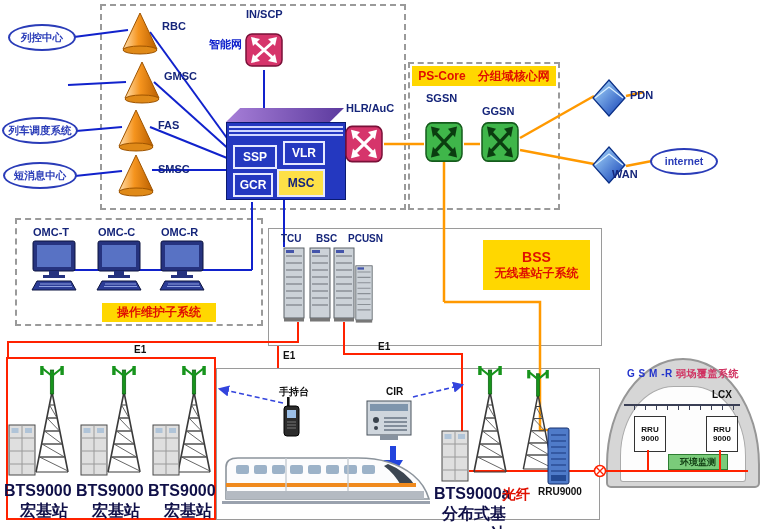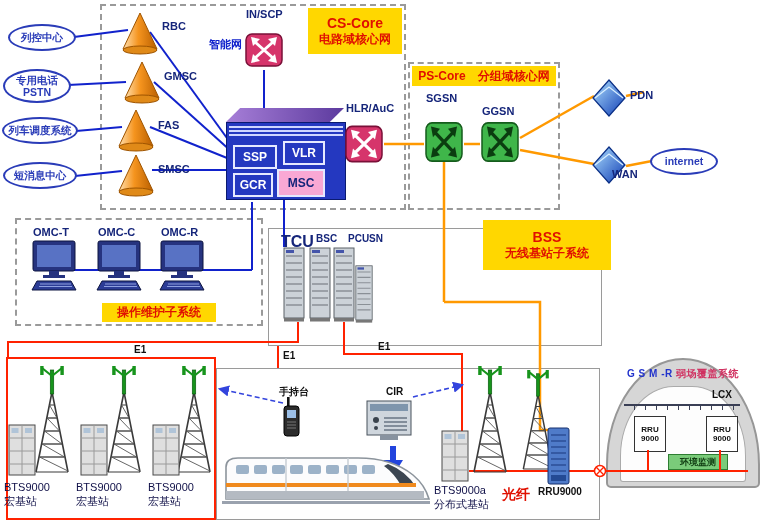--- a/index.html
+++ b/index.html
@@ -12,27 +12,27 @@
 .lbl-r{font-size:14px;font-weight:bold;color:#e01000;z-index:3;white-space:nowrap}
 .ybox{background:#ffd700;color:#e01000;font-weight:bold;display:flex;flex-direction:column;align-items:center;justify-content:center;z-index:3;text-align:center;line-height:1.3}
 .ybox .big{font-size:14px}
 .ybox .mid{font-size:12px}
 .yrow{background:#ffd700;color:#e01000;font-weight:bold;display:flex;align-items:center;justify-content:center;gap:12px;z-index:3;font-size:12px}
 .dashed{border:2px dashed #9a9a9a;z-index:1}
 .solid{border:1px solid #9a9a9a;z-index:1}
 .redbox{border:2px solid #ff2200;z-index:1}
 svg.lines{position:absolute;left:0;top:0;z-index:2}
 .node{z-index:3}
-.btslbl{font-size:11px;font-weight:normal;color:#101048;text-align:left;line-height:1.25;z-index:3}
+.btslbl{font-size:16px;font-weight:bold;color:#101048;text-align:right;line-height:1.25;z-index:3}
 .core-box{z-index:3}
 .core-roof{position:absolute;left:0;top:0;width:118px;height:14px;background:linear-gradient(90deg,#a77fd8,#5c3a9e);clip-path:polygon(0 100%,12% 0,100% 0,88% 100%)}
 .core-face{position:absolute;left:0;top:14px;width:120px;height:78px;background:#2438c0;border:1px solid #0a1a70}
 .core-stripe{position:absolute;left:2px;right:2px;height:2px;background:#cfd6ff}
 .core-cell{position:absolute;display:flex;align-items:center;justify-content:center;font-weight:bold;font-size:12px;border:2px solid #e6e9ff;color:#fff;background:#2438c0;z-index:2}
-.core-cell.msc{background:#f9a8d4;color:#15257a}
+.core-cell.msc{background:#fde047;color:#15257a}
 .tunnel{background:#d6d6d6;border:2px solid #979797;border-radius:78px 78px 5px 5px / 108px 108px 5px 5px;z-index:1}
 .tunnel-inner{position:absolute;left:12px;top:26px;width:126px;height:96px;background:#fdfdfd;border:1px solid #aaa;border-radius:54px 54px 3px 3px/70px 70px 3px 3px}
 .tunnel-title{position:absolute;top:7px;width:100%;text-align:center;font-size:10px;font-weight:bold;letter-spacing:.5px}
 .t-gsm{color:#2233cc}.t-sys{color:#d03060}
 .cable{position:absolute;left:16px;top:44px;width:116px;height:6px;border-top:2px solid #3a3f55;background:repeating-linear-gradient(90deg,transparent 0 10px,#3a3f55 10px 11px)}
 .trru{position:absolute;width:32px;height:36px;background:#fff;border:1.5px solid #333;display:flex;flex-direction:column;align-items:center;justify-content:center;font-size:8px;font-weight:bold;line-height:1.15;color:#111}
 .env{position:absolute;left:60px;top:94px;width:60px;height:16px;background:#7acb7a;border:1px solid #2e7d32;display:flex;align-items:center;justify-content:center;font-size:9px;font-weight:bold;color:#103d12}
 </style>
 </head>
 <body>
@@ -212,24 +212,20 @@
   <g stroke="#3344dd" stroke-width="1.6" fill="none" stroke-dasharray="5 3">
     <path d="M283 403 L220 389" marker-end="url(#arrB)"></path>
     <path d="M413 397 L462 385" marker-end="url(#arrB)"></path>
   </g>
   <polygon points="390,446 396,446 396,460 403,460 393,476 383,460 390,460" fill="#2244dd"></polygon>
 </svg>
 
 <div class="abs ellipse" style="left:8px;top:24px;width:68px;height:27px">
       <span>列控中心</span>
     </div>
-<div class="abs ellipse" style="left:3px;top:69px;width:68px;height:34px">
-  <span>专用电话</span>
-  <span>PSTN</span>
-</div>
 <div class="abs ellipse" style="left:3px;top:162px;width:74px;height:27px">
       <span>短消息中心</span>
     </div>
 <div class="abs ellipse" style="left:2px;top:117px;width:76px;height:27px">
       <span>列车调度系统</span>
     </div>
 
 <svg class="abs node" style="left:122px;top:12px" width="36" height="43" viewBox="0 0 36 43">
       <use href="#sym-cone"></use>
     </svg>
@@ -240,24 +236,20 @@
 <div class="abs lbl" style="left:164px;top:70px">GMSC</div>
 <svg class="abs node" style="left:118px;top:109px" width="36" height="43" viewBox="0 0 36 43">
       <use href="#sym-cone"></use>
     </svg>
 <div class="abs lbl" style="left:158px;top:119px">FAS</div>
 <svg class="abs node" style="left:118px;top:154px" width="36" height="43" viewBox="0 0 36 43">
       <use href="#sym-cone"></use>
     </svg>
 <div class="abs lbl" style="left:158px;top:163px">SMSC</div>
 
-<div class="abs ybox" style="left:308px;top:8px;width:94px;height:46px">
-  <span class="big">CS-Core</span>
-  <span class="mid">电路域核心网</span>
-</div>
 
 <div class="abs lbl" style="left:246px;top:8px">IN/SCP</div>
 <div class="abs lbl" style="left:209px;top:37px;color:#1122cc">智能网</div>
 <svg class="abs node" style="left:244px;top:30px" width="40" height="40" viewBox="0 0 40 40">
       <use href="#sym-xsw-red"></use>
     </svg>
 
 <div class="abs core-box" style="left:226px;top:108px;width:118px;height:92px">
   <div class="core-roof"></div>
   <div class="core-face">
@@ -308,36 +300,36 @@
       <use href="#sym-pc"></use>
     </svg>
 <svg class="abs node" style="left:96px;top:240px" width="46" height="51" viewBox="0 0 46 51">
       <use href="#sym-pc"></use>
     </svg>
 <svg class="abs node" style="left:159px;top:240px" width="46" height="51" viewBox="0 0 46 51">
       <use href="#sym-pc"></use>
     </svg>
 <div class="abs ybox" style="left:102px;top:303px;width:114px;height:19px;font-size:12px">操作维护子系统</div>
 
-<div class="abs lbl" style="left:281px;top:233px;font-size:16px">TCU</div>
+<div class="abs lbl" style="left:281px;top:233px;font-size:10px">TCU</div>
 <div class="abs lbl" style="left:316px;top:233px;font-size:10px">BSC</div>
 <div class="abs lbl" style="left:348px;top:233px;font-size:10px">PCUSN</div>
 <svg class="abs node" style="left:283px;top:247px" width="22" height="75" viewBox="0 0 22 75">
       <use href="#sym-rack"></use>
     </svg>
 <svg class="abs node" style="left:309px;top:247px" width="22" height="75" viewBox="0 0 22 75">
       <use href="#sym-rack"></use>
     </svg>
 <svg class="abs node" style="left:333px;top:247px" width="22" height="75" viewBox="0 0 22 75">
       <use href="#sym-rack"></use>
     </svg>
 <svg class="abs node" style="left:355px;top:265px" width="18" height="58" viewBox="0 0 22 75" preserveAspectRatio="none">
       <use href="#sym-rack"></use>
     </svg>
-<div class="abs ybox" style="left:483px;top:220px;width:128px;height:50px">
+<div class="abs ybox" style="left:483px;top:240px;width:107px;height:50px">
   <span class="big">BSS</span>
   <span class="mid">无线基站子系统</span>
 </div>
 
 <div class="abs lbl-k" style="left:134px;top:344px">E1</div>
 <div class="abs lbl-k" style="left:283px;top:350px">E1</div>
 <div class="abs lbl-k" style="left:378px;top:341px">E1</div>
 
 <svg class="abs node" style="left:28px;top:366px" width="48" height="107" viewBox="0 0 48 107">
       <use href="#sym-tower"></use>

